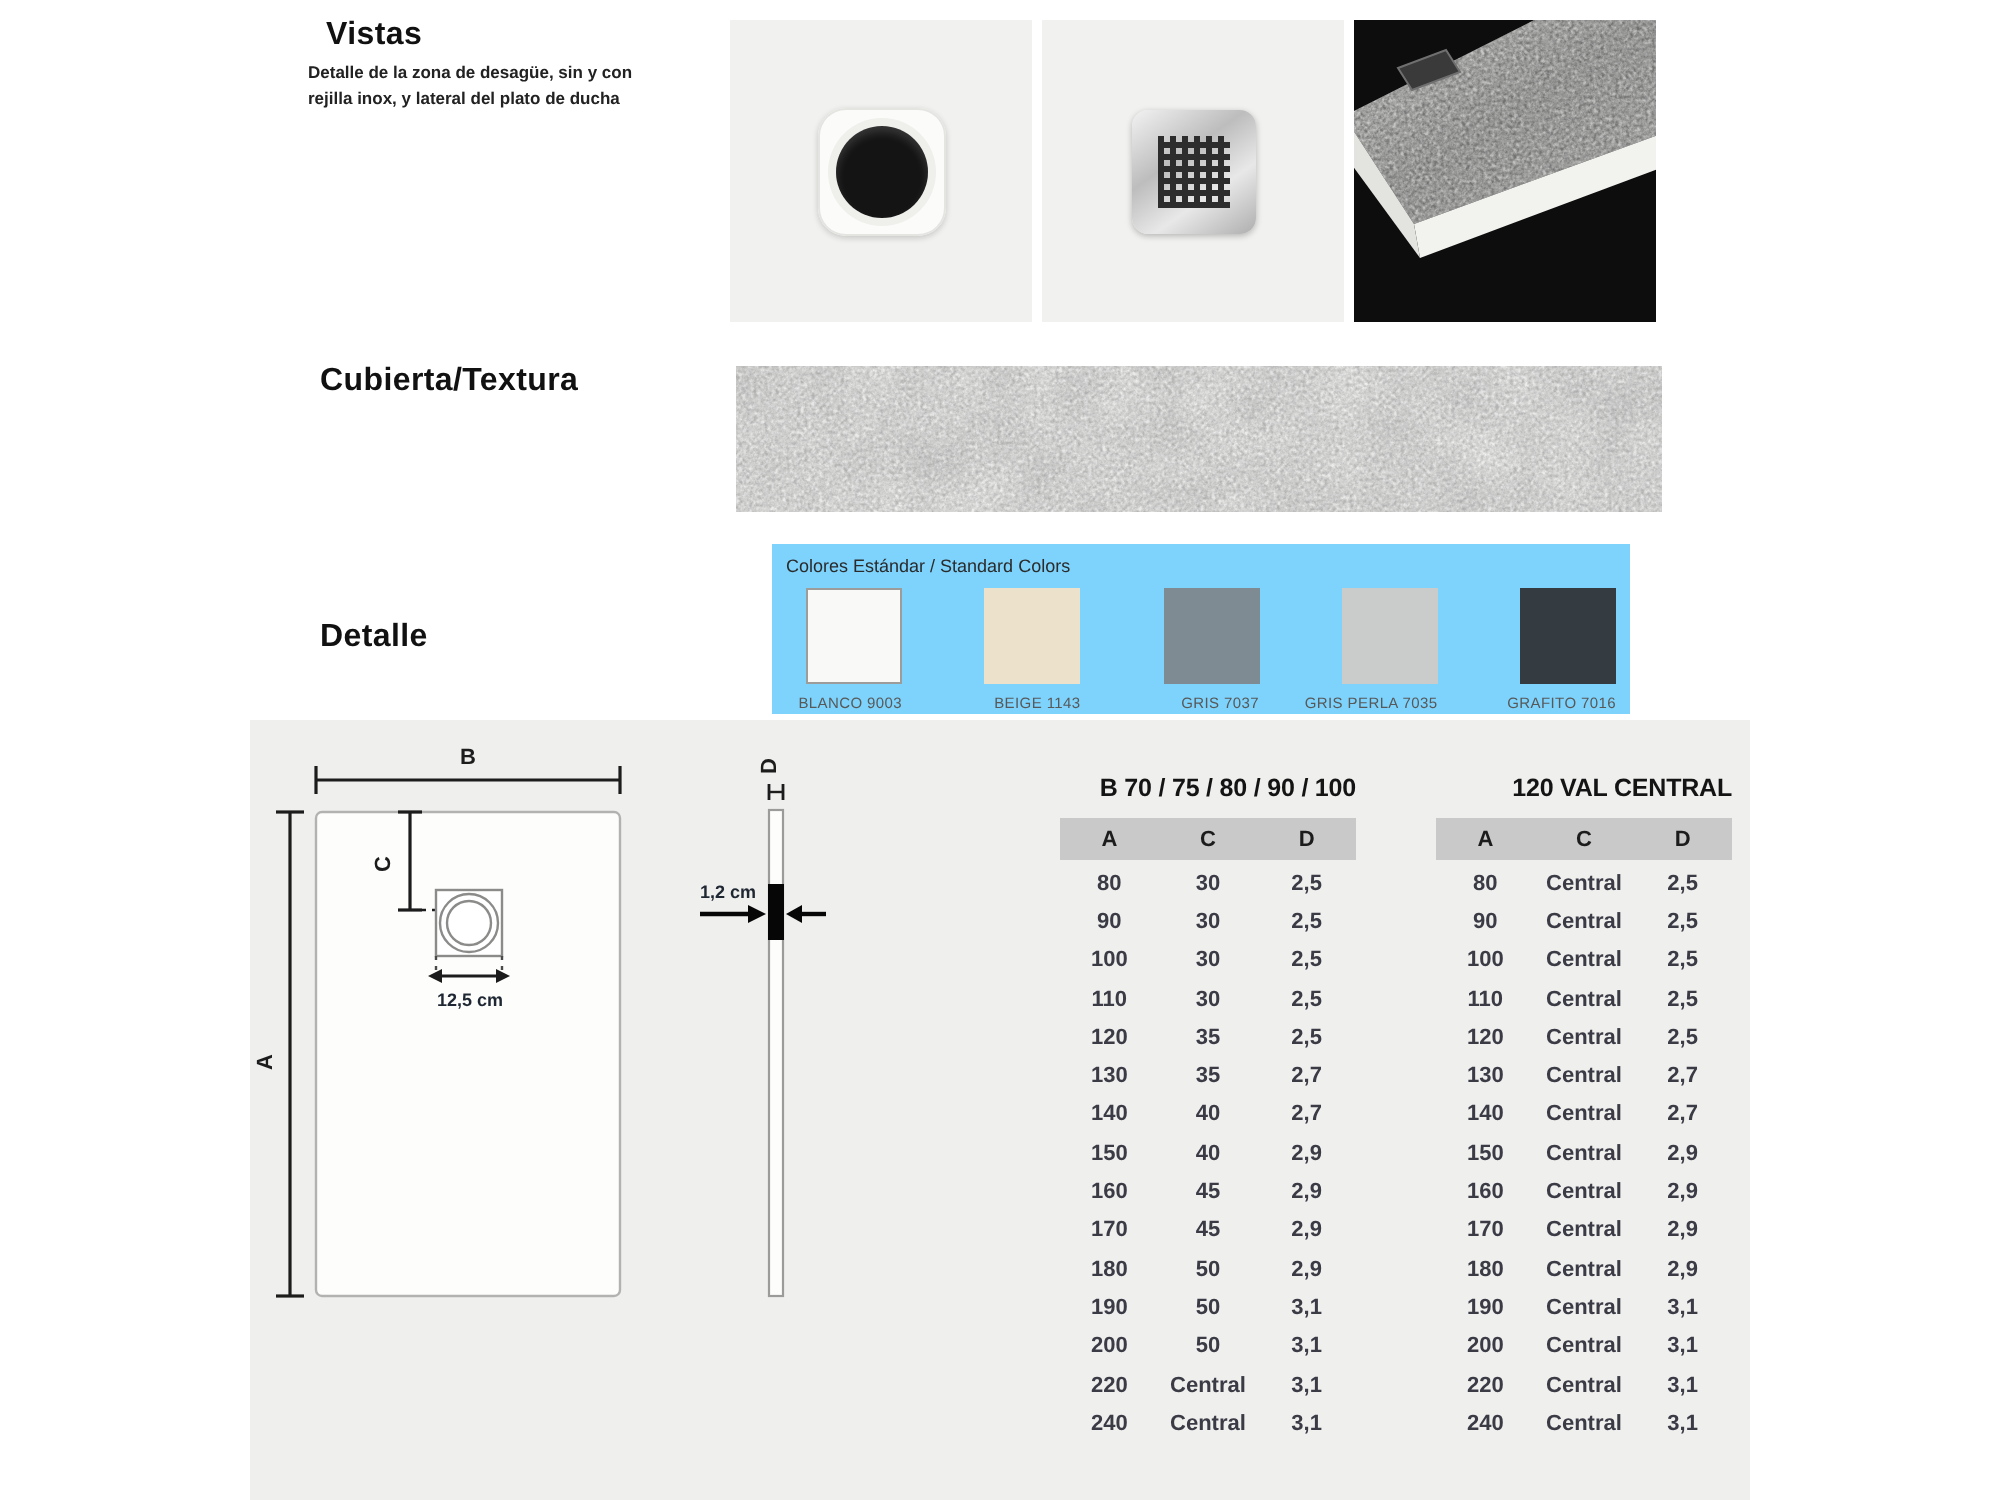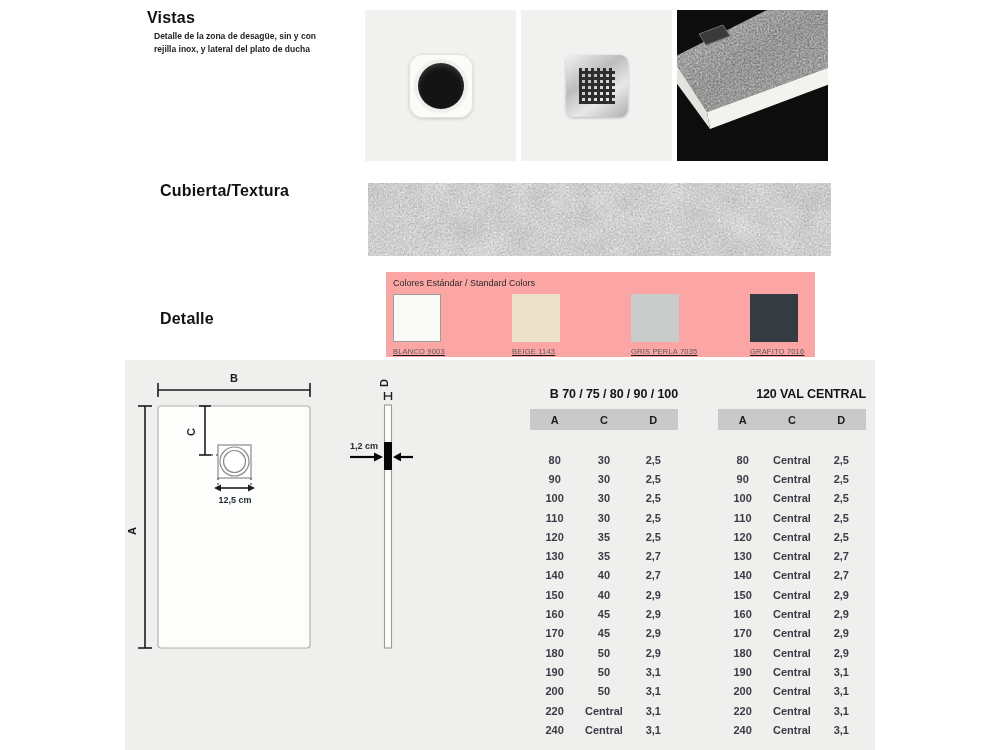--- a/index.html
+++ b/index.html
@@ -25,38 +25,38 @@
   .grille-plate { width:62px; height:62px; border-radius:8px;
                   background:linear-gradient(145deg,#f2f2f2 0%,#bdbdbd 38%,#e8e8e8 66%,#aeaeae 100%);
                   box-shadow:0 1px 3px rgba(0,0,0,0.25);
                   display:flex; align-items:center; justify-content:center; }
   .grille-holes { width:36px; height:36px;
                   background-image:
                     repeating-linear-gradient(0deg, #2d2d2d 0 3px, rgba(0,0,0,0) 3px 6px),
                     repeating-linear-gradient(90deg, #2d2d2d 0 3px, rgba(0,0,0,0) 3px 6px); }
 
   
-  .colores-strip { left:386px; top:272px; width:429px; height:85px; background:#fca5a5; }
+  .colores-strip { left:386px; top:272px; width:429px; height:85px; background:#7dd3fc; }
   .strip-label { position:absolute; left:7px; top:6px; font-size:9px; color:#2b2b2b; }
   .swatch-row { position:absolute; left:7px; top:22px; width:415px; display:flex; justify-content:space-between; }
-  .swatch { width:58px; display:flex; flex-direction:column; align-items:flex-start;text-decoration:underline; }
+  .swatch { width:58px; display:flex; flex-direction:column; align-items:flex-end; }
   .swatch-box { width:48px; height:48px; }
   .swatch-label { margin-top:5px; font-size:7.5px; color:#585858; white-space:nowrap; letter-spacing:0.2px; }
 
   
   .spec-panel { left:125px; top:360px; width:750px; height:390px; background:#efefee; }
 
   
   .spec-table { position:absolute; width:148px; top:386px; }
   .t-title { font-size:12.5px; font-weight:bold; text-align:right; color:#141414;
              white-space:nowrap; height:16px; line-height:16px; letter-spacing:-0.1px; }
   .t-head { margin-top:7px; height:21px; background:#c9c9c9; display:grid;
             grid-template-columns:repeat(3,1fr); align-items:center; text-align:center;
             font-size:11px; font-weight:bold; color:#1c1c1c; }
-  .t-body { margin-top:20px; }
+  .t-body { margin-top:2px; }
   .trow { display:grid; grid-template-columns:repeat(3,1fr); height:19.3px; align-items:center;
           text-align:center; font-size:11px; font-weight:bold; color:#3b3b46; }
 
   svg text { font-family:"Liberation Sans", sans-serif; }
 </style>
 </head>
 <body>
 
 <svg width="0" height="0" style="position:absolute" aria-hidden="true">
   <defs>
@@ -66,21 +66,21 @@
     </filter>
     <filter id="cloud" x="0" y="0" width="100%" height="100%">
       <feTurbulence type="fractalNoise" baseFrequency="0.035" numOctaves="3" seed="4"></feTurbulence>
       <feColorMatrix type="matrix" values="0 0 0 0 0.55  0 0 0 0 0.55  0 0 0 0 0.55  0.6 0.6 0.6 0 -0.4"></feColorMatrix>
     </filter>
   </defs>
 </svg>
 
 <div class="page">
 
-  <div class="abs sec-title" style="left:147px; top:9px;">Vistas</div>
+  <div class="abs sec-title" style="left:163px; top:9px;">Vistas</div>
 
   <div class="abs sec-desc" style="left:154px; top:30px; width:180px;">Detalle de la zona de desagüe, sin y con rejilla inox, y lateral del plato de ducha</div>
 
   <div class="abs vista-box" style="left:365px; top:10px;">
     <div class="drain-plate">
       <div class="drain-hole"></div>
     </div>
   </div>
 
   <div class="abs vista-box" style="left:521px; top:10px;">
@@ -128,20 +128,24 @@
     <div class="swatch-row">
         <div class="swatch">
           <div class="swatch-box" style="background: rgb(249, 249, 247); border: 1px solid rgb(156, 156, 154);"></div>
           <div class="swatch-label">BLANCO 9003</div>
         </div>
         <div class="swatch">
           <div class="swatch-box" style="background: rgb(236, 225, 203);"></div>
           <div class="swatch-label">BEIGE 1143</div>
         </div>
         <div class="swatch">
+          <div class="swatch-box" style="background: rgb(126, 139, 147);"></div>
+          <div class="swatch-label">GRIS 7037</div>
+        </div>
+        <div class="swatch">
           <div class="swatch-box" style="background: rgb(201, 204, 203);"></div>
           <div class="swatch-label">GRIS PERLA 7035</div>
         </div>
         <div class="swatch">
           <div class="swatch-box" style="background: rgb(52, 59, 65);"></div>
           <div class="swatch-label">GRAFITO 7016</div>
         </div>
       </div>
   </div>
 

